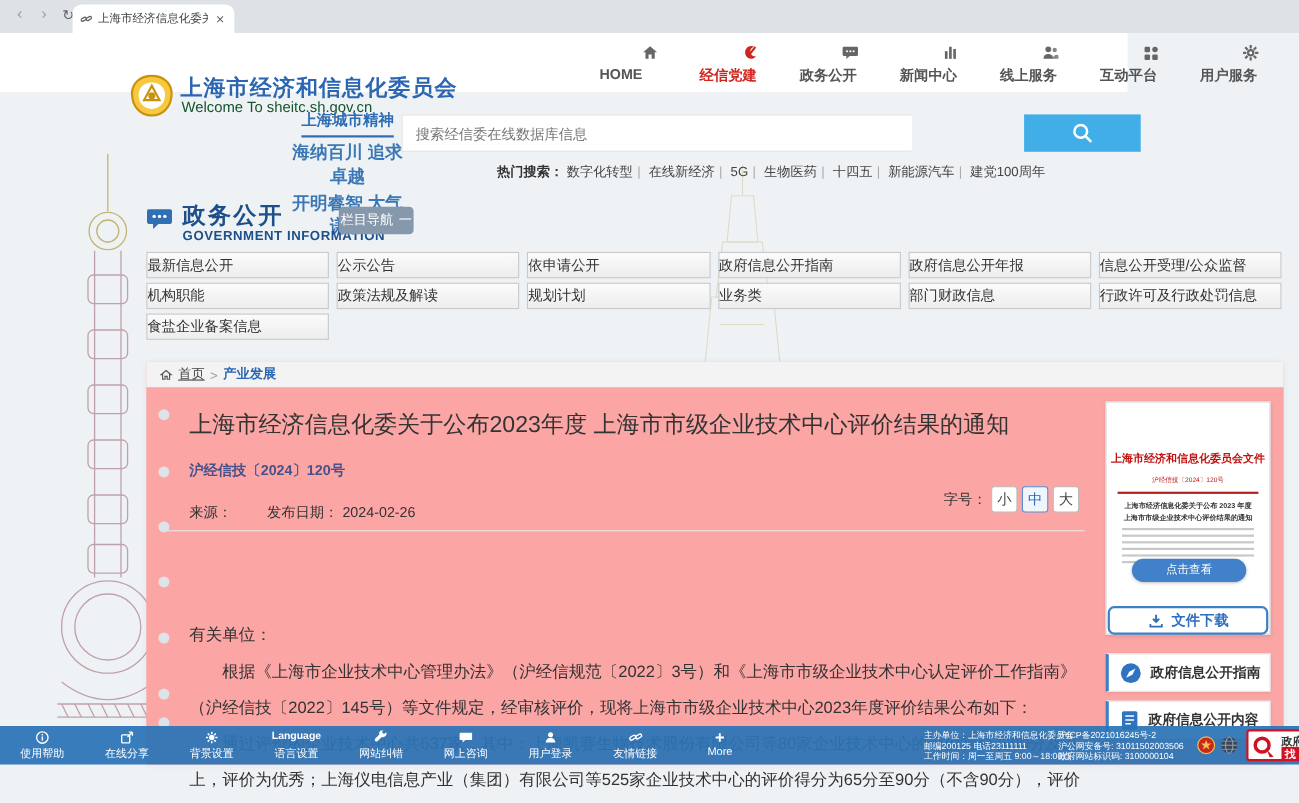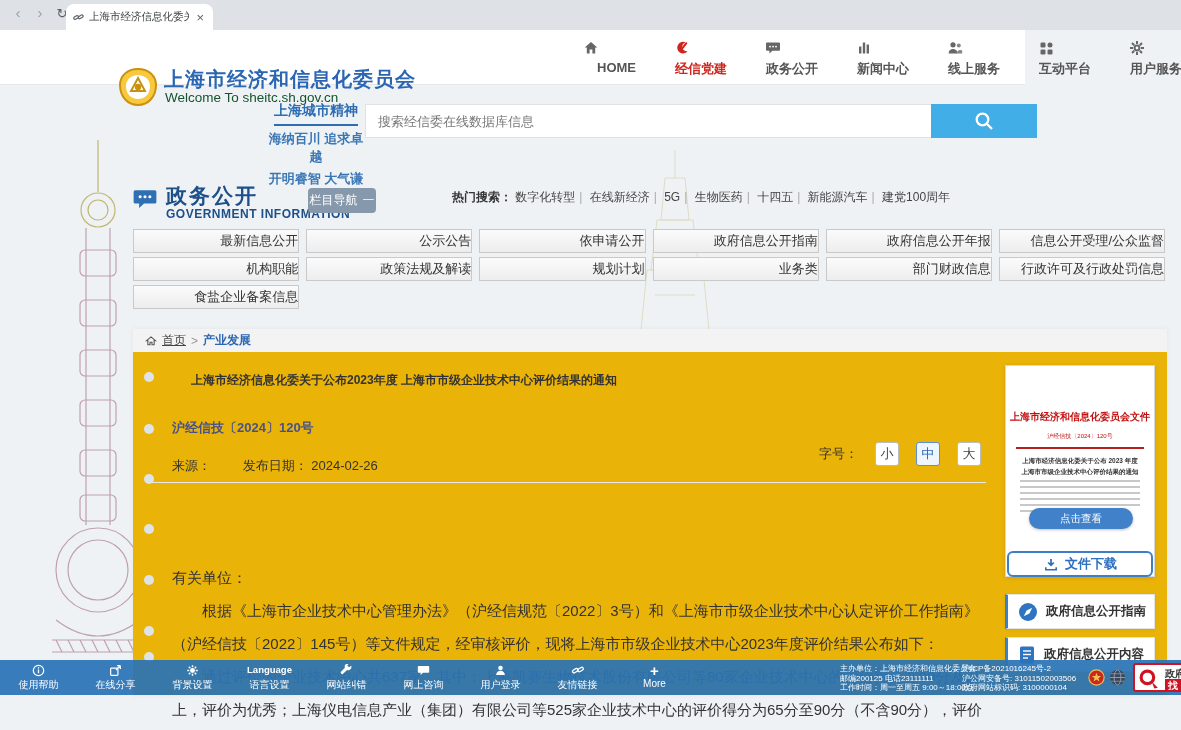--- a/index.html
+++ b/index.html
@@ -15,68 +15,68 @@
           border-radius:8px 8px 0 0; display:flex; align-items:center; padding:0 7px; gap:5px; }
   .btab-title { flex:1; font-size:10.5px; color:#3c4043; white-space:nowrap; overflow:hidden; }
   .btab-close { font-size:13px; color:#5f6368; padding:0 2px; }
 
   
   .site-header { position:absolute; top:30px; left:0; width:1025px; height:55px; background:#fff; border-bottom:1px solid #e8e8e8; }
   .logo { position:absolute; left:118px; top:37px; width:40px; height:40px; }
   .site-title { position:absolute; left:164px; top:36px; font-size:20px; font-weight:bold; color:#2a66b3; letter-spacing:1px; }
   .site-sub { position:absolute; left:165px; top:60px; font-size:13.5px; color:#14532d; }
   .top-nav { position:absolute; left:545px; top:0; height:55px; display:flex; }
-  .top-nav .nav-item { width:91px; text-align:right; padding-top:9px; cursor:pointer; }
+  .top-nav .nav-item { width:91px; text-align:left; padding-top:9px; cursor:pointer; }
   .top-nav .nav-icon { height:18px; display:flex; justify-content:center; align-items:center; }
   .top-nav .nav-label { font-size:13px; font-weight:bold; color:#555; margin-top:3px; }
   .top-nav .nav-item.red .nav-label { color:#d0251d; }
 
   
   .tower1 { position:absolute; left:52px; top:140px; opacity:.75; }
   .tower2 { position:absolute; left:635px; top:150px; opacity:.45; }
   .decor-dot { position:absolute; left:144px; width:10px; height:10px; border-radius:50%; background:#dde3e9; }
 
   
   .spirit { position:absolute; left:264px; top:101px; width:104px; text-align:center; }
   .spirit-title { font-size:14px; font-weight:bold; color:#2e6db4; border-bottom:2px solid #2e6db4; padding-bottom:4px; display:inline-block; }
-  .spirit-line { font-size:13px; font-weight:bold; color:#3b77b5; margin-top:4px; }
-  .search-input { position:absolute; left:365px; top:104px; width:566px; height:34px; background:#fff;
+  .spirit-line { font-size:16px; font-weight:bold; color:#3b77b5; margin-top:4px; }
+  .search-input { position:absolute; left:365px; top:104px; width:464px; height:34px; background:#fff;
     border:1px solid #e2e2e2; border-right:none; font-size:13px; color:#333; padding:0 12px; outline:none; }
   .search-input::placeholder { color:#777; }
   .search-btn { position:absolute; left:931px; top:104px; width:106px; height:34px; background:#41aee8;
     border:none; display:flex; align-items:center; justify-content:center; cursor:pointer; }
-  .hot-row { position:absolute; left:365px; top:148px; width:672px; text-align:center; font-size:12px; color:#555;margin-top:41px; }
+  .hot-row { position:absolute; left:365px; top:148px; width:672px; text-align:center; font-size:12px; color:#555; }
   .hot-label { font-weight:bold; color:#333; }
   .hot-item { color:#444; cursor:pointer; }
   .hot-sep { color:#aaa; margin:0 4px; }
 
   
   .gov-icon { position:absolute; left:132px; top:186px; }
   .gov-title { position:absolute; left:166px; top:182px; font-size:21px; font-weight:bold; color:#1d4f8a; letter-spacing:2px; }
   .gov-sub { position:absolute; left:166px; top:207px; font-size:12px; font-weight:bold; color:#1d4f8a; letter-spacing:.5px; }
   .gov-toggle { position:absolute; left:308px; top:188px; width:68px; height:25px; background:#8698ab; border-radius:4px;
     color:#fff; font-size:12px; display:flex; align-items:center; justify-content:center; gap:5px; cursor:pointer; }
   .gov-grid { position:absolute; left:133px; top:229px; width:1032px; display:grid;
     grid-template-columns:repeat(6,1fr); gap:4px 7px; }
-  .gov-btn { height:24px; line-height:22px; text-align:right; font-size:13px; color:#333;
+  .gov-btn { height:24px; line-height:22px; text-align:left; font-size:13px; color:#333;
     background:linear-gradient(#fbfbfb,#ededed); border:1px solid #c9c9c9; cursor:pointer;
     white-space:nowrap; overflow:hidden; }
 
   
-  .content { position:absolute; left:133px; top:329px; width:1034px; height:366px; background:#eab308; box-shadow:0 0 6px rgba(0,0,0,.05); }
+  .content { position:absolute; left:133px; top:329px; width:1034px; height:366px; background:#fca5a5; box-shadow:0 0 6px rgba(0,0,0,.05); }
   .breadcrumb { position:absolute; left:0; top:0; width:1034px; height:23px; background:#f2f3f2;
     display:flex; align-items:center; padding-left:12px; font-size:12px; gap:5px; }
   .bc-home { color:#444; text-decoration:underline; cursor:pointer; }
   .bc-sep { color:#999; }
   .bc-cur { color:#2a66b3; font-weight:bold; cursor:pointer; }
-  .art-title { position:absolute; left:39px; top:43px; width:820px; font-size:12px; font-weight:700; color:#333;margin-left:19px; }
+  .art-title { position:absolute; left:39px; top:43px; width:820px; font-size:21px; font-weight:400; color:#333; }
   .art-docnum { position:absolute; left:39px; top:90px; font-size:13px; font-weight:bold; color:#47518b; }
   .art-meta { position:absolute; left:39px; top:128px; font-size:13px; color:#333; }
   .art-meta .gap { display:inline-block; width:28px; }
-  .fontsize { position:absolute; right:186px; top:113px; display:flex; align-items:center; gap:17px; font-size:13px; color:#333; }
+  .fontsize { position:absolute; right:186px; top:113px; display:flex; align-items:center; gap:4px; font-size:13px; color:#333; }
   .fs-btn { width:24px; height:24px; border:1px solid #bbb; border-radius:3px; background:#fff;
     font-size:13px; color:#444; display:flex; align-items:center; justify-content:center; cursor:pointer; }
   .fs-btn.active { border:1px solid #5b8fd4; background:#eef5fd; color:#2a66b3; }
   .art-divider { position:absolute; left:17px; top:153px; width:836px; height:1px; background:#e8e8e8; }
   .art-body { position:absolute; left:39px; top:232px; width:814px; font-size:15px; color:#333; line-height:33px; }
   .art-body p.indent { text-indent:2em; }
 
   
   .doc-card { position:absolute; left:872px; top:36px; width:150px; height:212px; background:#fff;
     border:1px solid #d7d7d7; box-shadow:0 1px 4px rgba(0,0,0,.12); text-align:center; padding-top:44px; }

